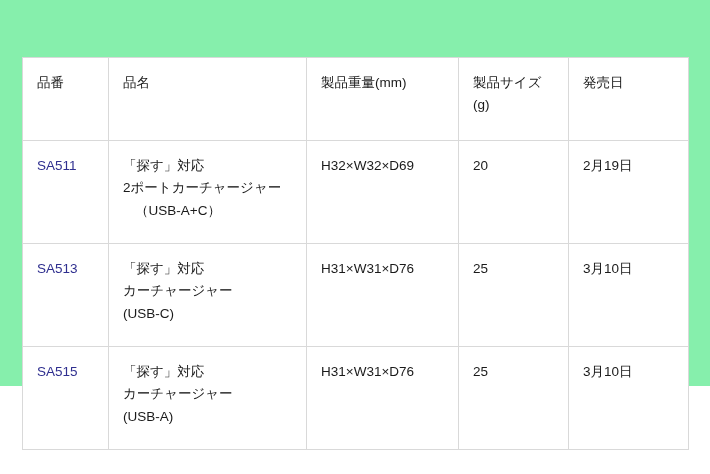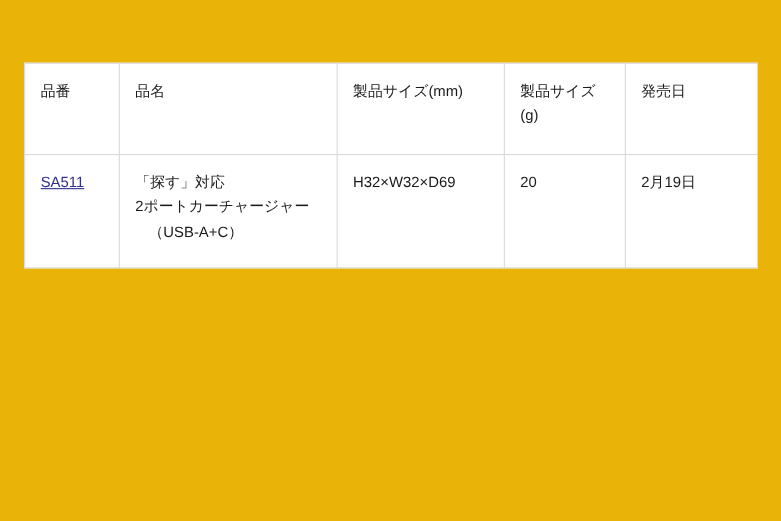--- a/index.html
+++ b/index.html
@@ -9,22 +9,22 @@
   body {
     width: 710px;
     height: 474px;
     background: #ffffff;
     font-family: "Liberation Sans", sans-serif;
     overflow: hidden;
   }
   .page {
     position: relative;
     width: 710px;
-    height: 474px;
-    background: #eab308;
+    height: 386px;
+    background: #86efac;
   }
   .spec-table {
     position: absolute;
     left: 22px;
     top: 57px;
     width: 666px;
     border-collapse: collapse;
     table-layout: fixed;
     background: #ffffff;
   }
@@ -45,21 +45,20 @@
   .col-4 { width: 120px; }
 
   thead td {
     height: 54px;
   }
   tbody tr td {
     height: 74px;
   }
   .part-link {
     color: #2f2f8f;
-    text-decoration: underline;
     cursor: pointer;
   }
   .name-cell .line {
     display: block;
     white-space: nowrap;
   }
   .name-cell .line.indent {
     padding-left: 12px;
   }
 </style>
@@ -72,34 +71,60 @@
       <col class="col-0">
       <col class="col-1">
       <col class="col-2">
       <col class="col-3">
       <col class="col-4">
     </colgroup>
     <thead>
       <tr>
         <td>品番</td>
         <td>品名</td>
-        <td>製品サイズ(mm)</td>
+        <td>製品重量(mm)</td>
         <td>製品サイズ(g)</td>
         <td>発売日</td>
       </tr>
     </thead>
     <tbody>
       <tr>
         <td>
           <span class="part-link">SA511</span>
         </td>
         <td class="name-cell">
           <span class="line">「探す」対応</span>
           <span class="line">2ポートカーチャージャー</span>
           <span class="line indent">（USB-A+C）</span>
         </td>
         <td>H32×W32×D69</td>
         <td>20</td>
         <td>2月19日</td>
       </tr>
+      <tr>
+        <td>
+          <span class="part-link">SA513</span>
+        </td>
+        <td class="name-cell">
+          <span class="line">「探す」対応</span>
+          <span class="line">カーチャージャー</span>
+          <span class="line">(USB-C)</span>
+        </td>
+        <td>H31×W31×D76</td>
+        <td>25</td>
+        <td>3月10日</td>
+      </tr>
+      <tr>
+        <td>
+          <span class="part-link">SA515</span>
+        </td>
+        <td class="name-cell">
+          <span class="line">「探す」対応</span>
+          <span class="line">カーチャージャー</span>
+          <span class="line">(USB-A)</span>
+        </td>
+        <td>H31×W31×D76</td>
+        <td>25</td>
+        <td>3月10日</td>
+      </tr>
     </tbody>
   </table>
 </div>
 
 </body></html>

